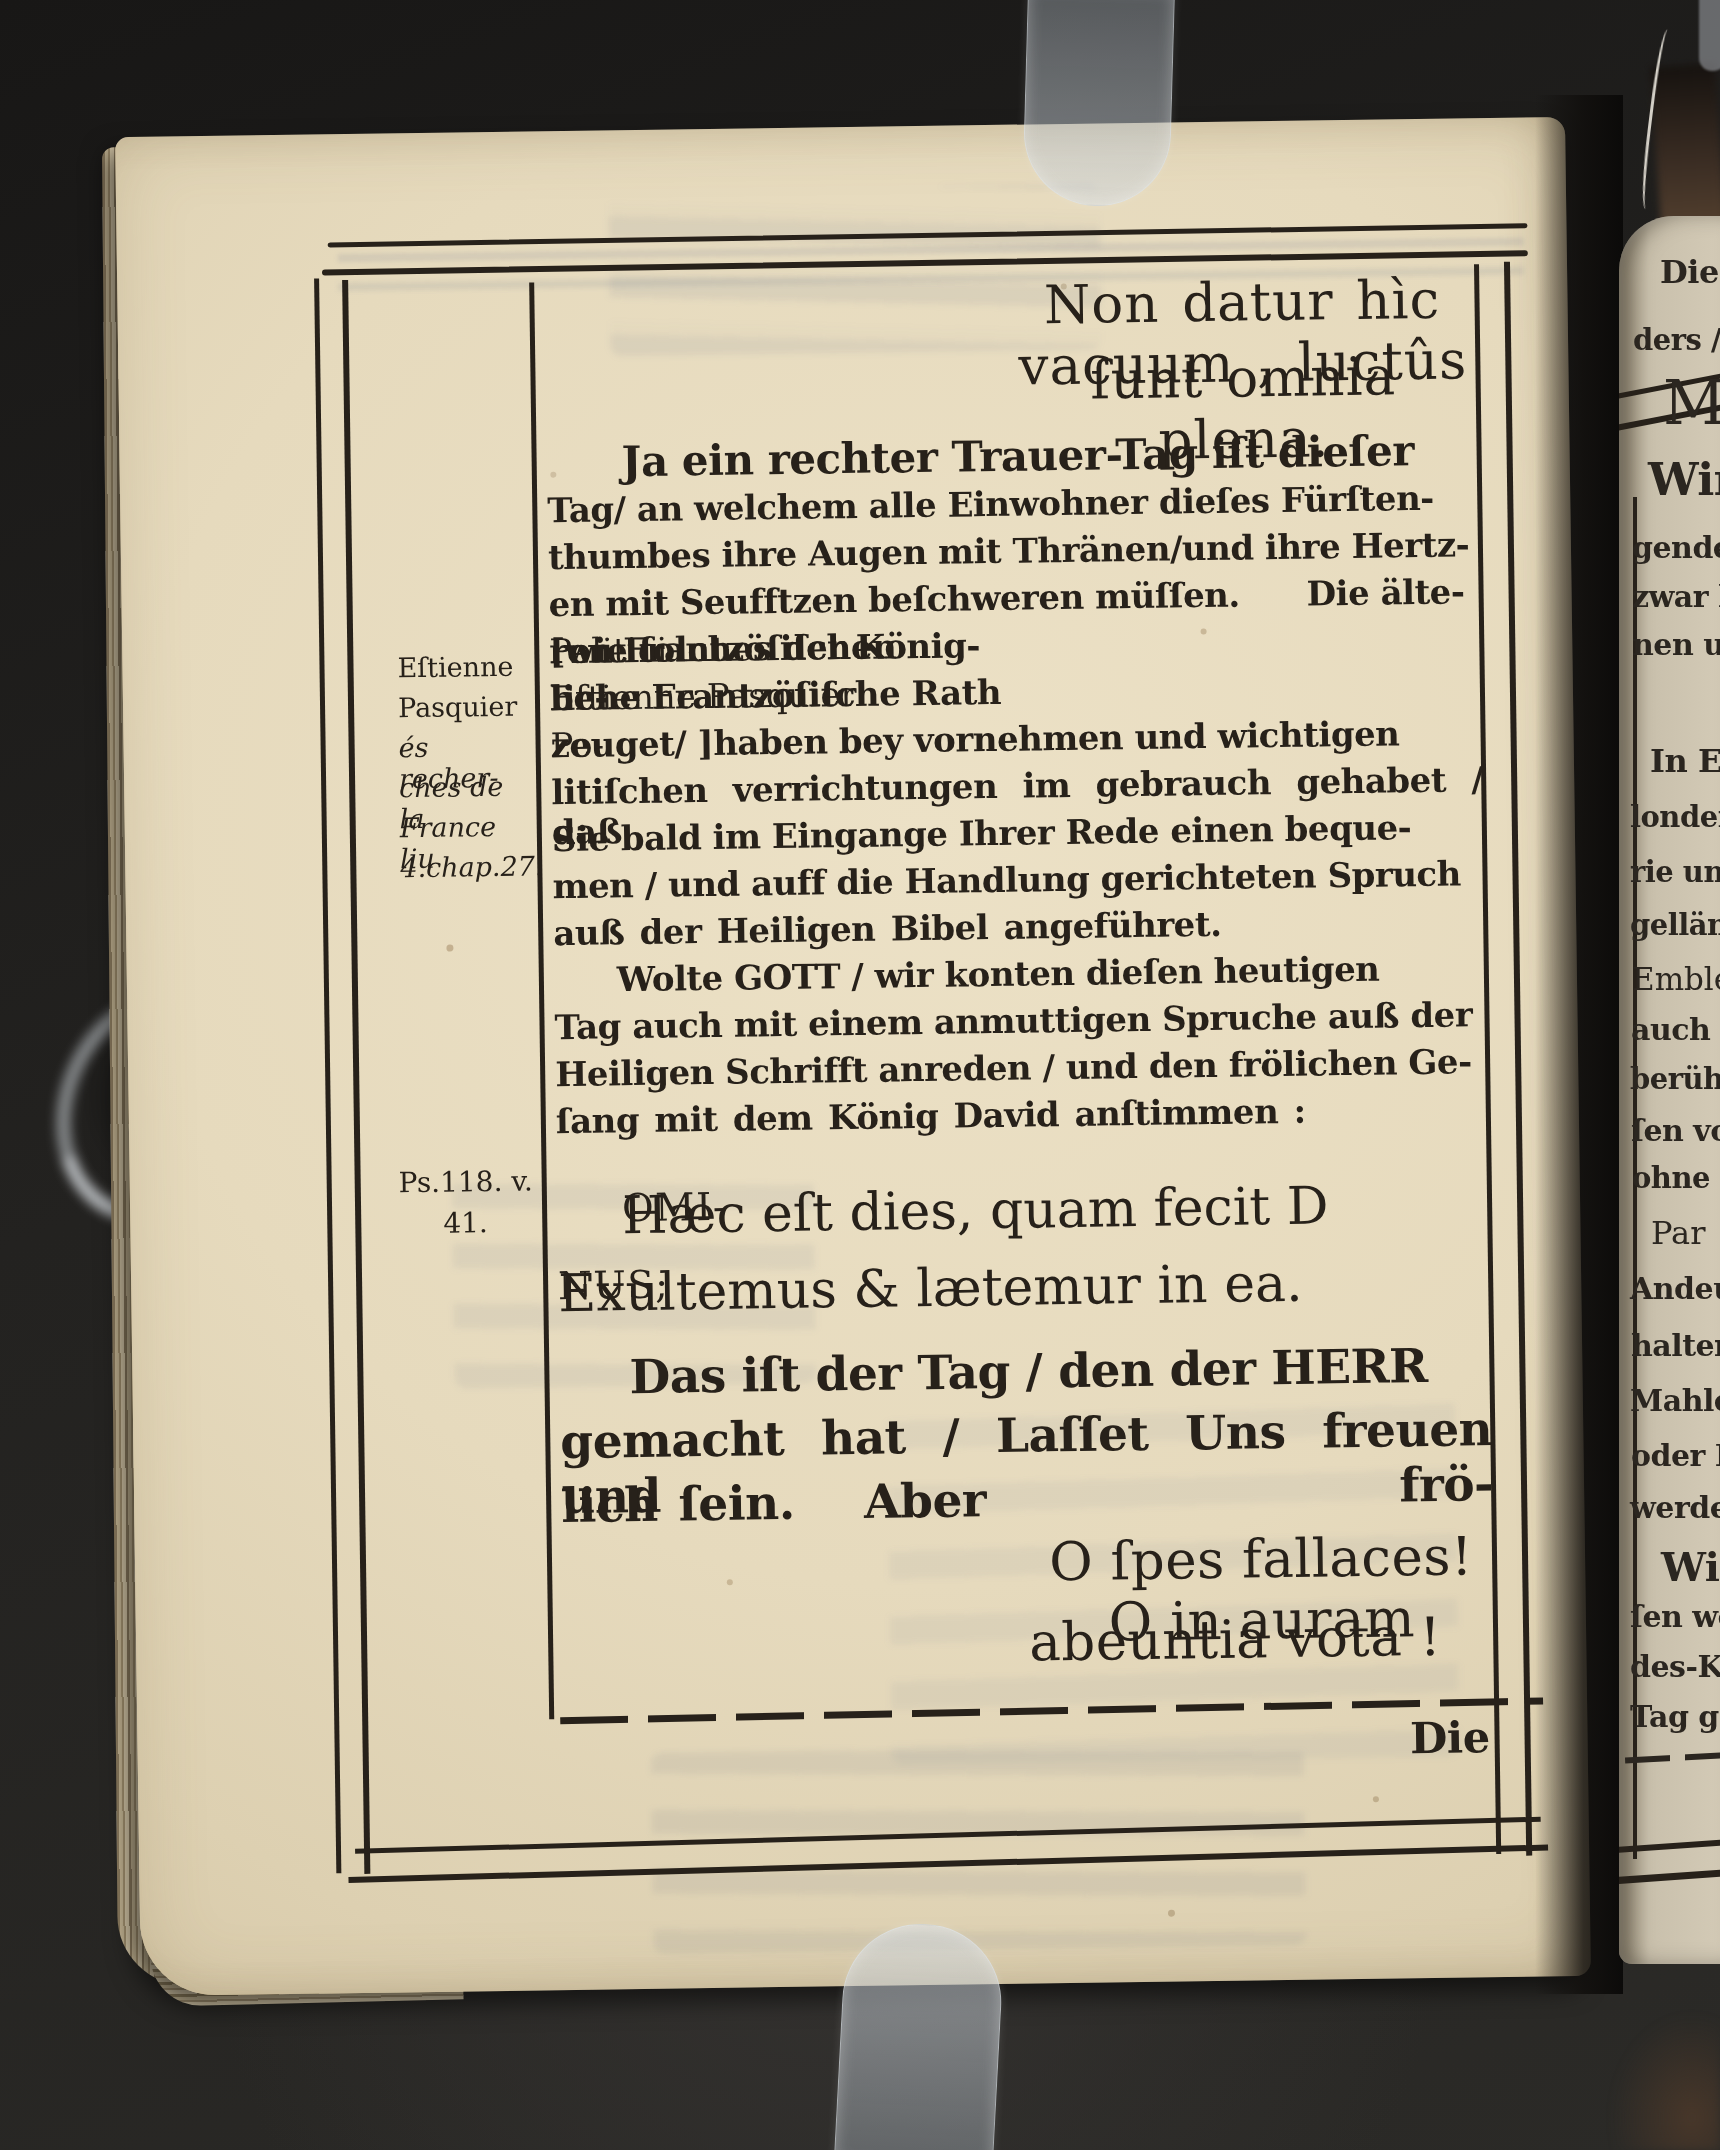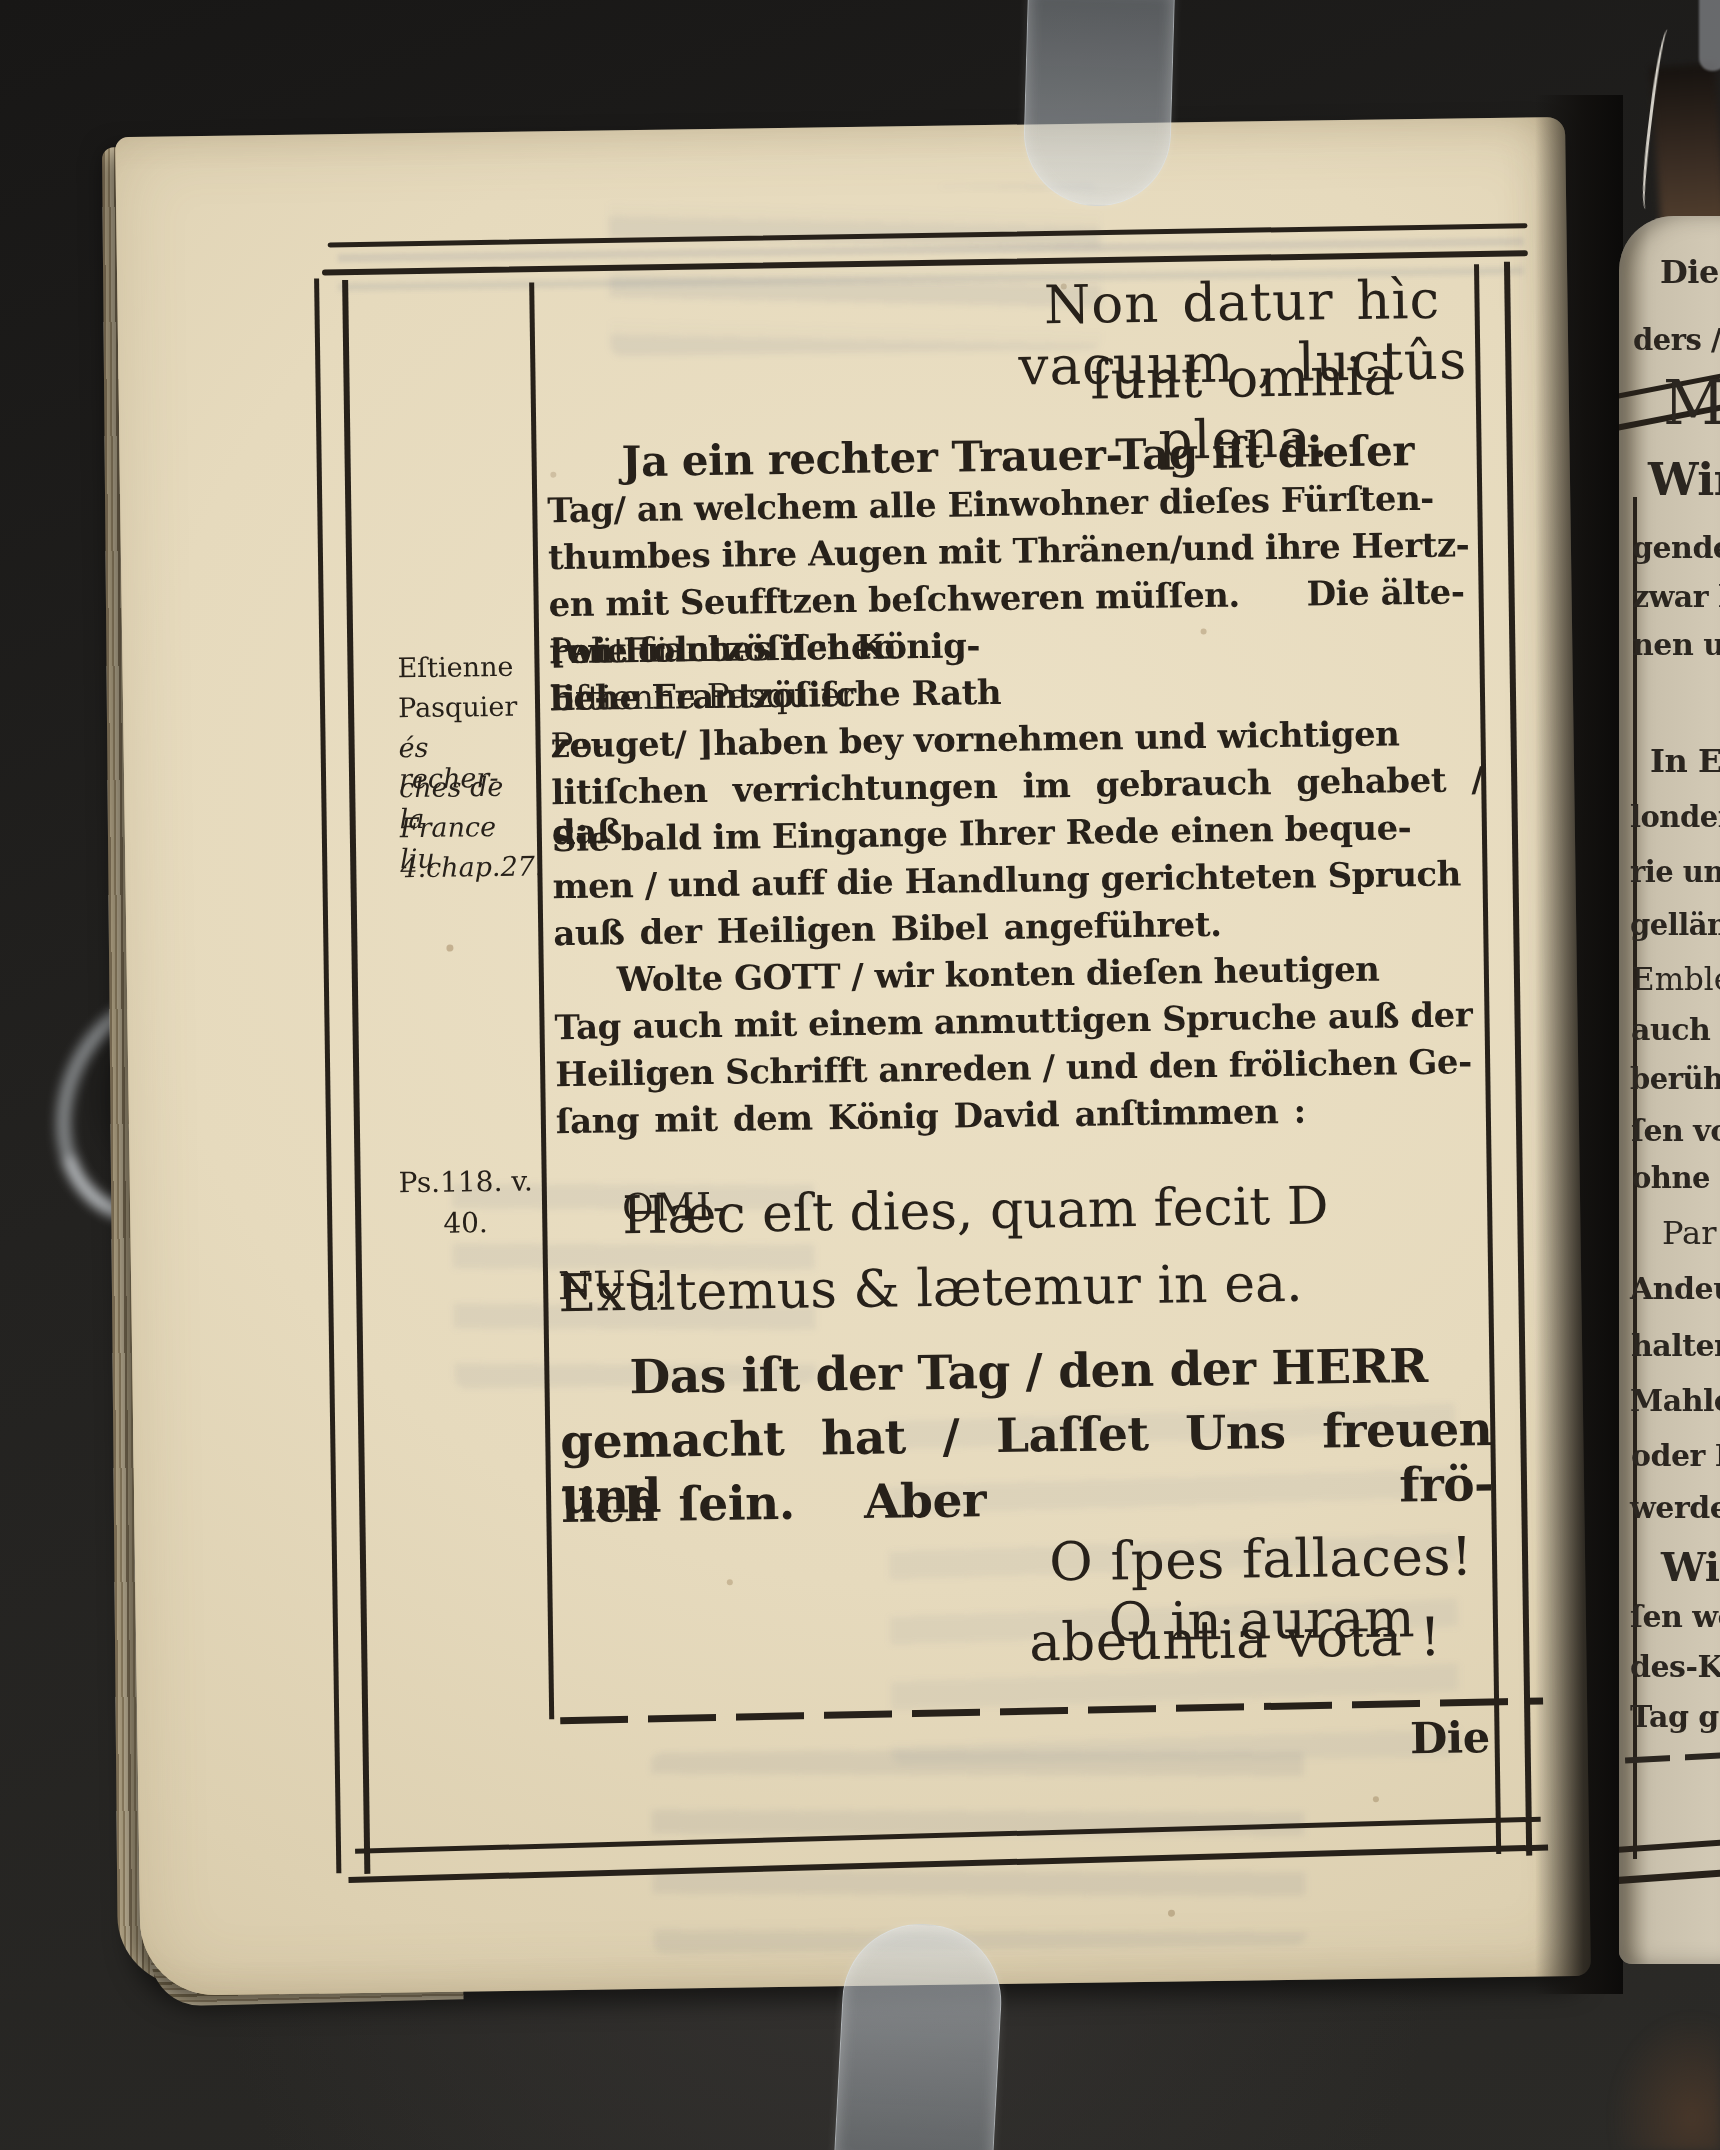--- a/index.html
+++ b/index.html
@@ -137,21 +137,21 @@
   .rp-frag:nth-child(7){left:13px;top:411px;font-size:30px;}
   .rp-frag:nth-child(8){left:31px;top:526px;font-size:32px;}
   .rp-frag:nth-child(9){left:11px;top:584px;font-size:29px;}
   .rp-frag:nth-child(10){left:11px;top:639px;font-size:29px;}
   .rp-frag:nth-child(11){left:11px;top:692px;font-size:29px;}
   .rp-frag:nth-child(12){left:13px;top:745px;font-size:31px;}
   .rp-frag:nth-child(13){left:12px;top:796px;font-size:30px;}
   .rp-frag:nth-child(14){left:11px;top:846px;font-size:29px;}
   .rp-frag:nth-child(15){left:12px;top:897px;font-size:30px;}
   .rp-frag:nth-child(16){left:13px;top:945px;font-size:29px;}
-  .rp-frag:nth-child(17){left:43px;top:998px;font-size:32px;}
+  .rp-frag:nth-child(17){left:32px;top:998px;font-size:32px;}
   .rp-frag:nth-child(18){left:11px;top:1055px;font-size:30px;}
   .rp-frag:nth-child(19){left:12px;top:1112px;font-size:30px;}
   .rp-frag:nth-child(20){left:11px;top:1167px;font-size:30px;}
   .rp-frag:nth-child(21){left:12px;top:1222px;font-size:30px;}
   .rp-frag:nth-child(22){left:11px;top:1274px;font-size:30px;}
   .rp-frag:nth-child(23){left:42px;top:1327px;font-size:40px;}
   .rp-frag:nth-child(24){left:11px;top:1383px;font-size:30px;}
   .rp-frag:nth-child(25){left:11px;top:1433px;font-size:30px;}
   .rp-frag:nth-child(26){left:11px;top:1483px;font-size:30px;}
 
@@ -309,21 +309,21 @@
         <div class="tline">
           <span class="seg-italic">4.chap.27.</span>
         </div>
       </div>
 
     <div class="m2 tcol">
         <div class="tline">
           <span class="seg-roman">Ps.118. v.</span>
         </div>
         <div class="tline">
-          <span class="seg-roman">40.</span>
+          <span class="seg-roman">41.</span>
         </div>
       </div>
 
     <div class="catchword seg-fraktur">Die</div>
   </div>
 
   <div class="gutter"></div>
   <div class="spine-tr"></div>
   <div class="thread"></div>
   <div class="strip-tr"></div>

